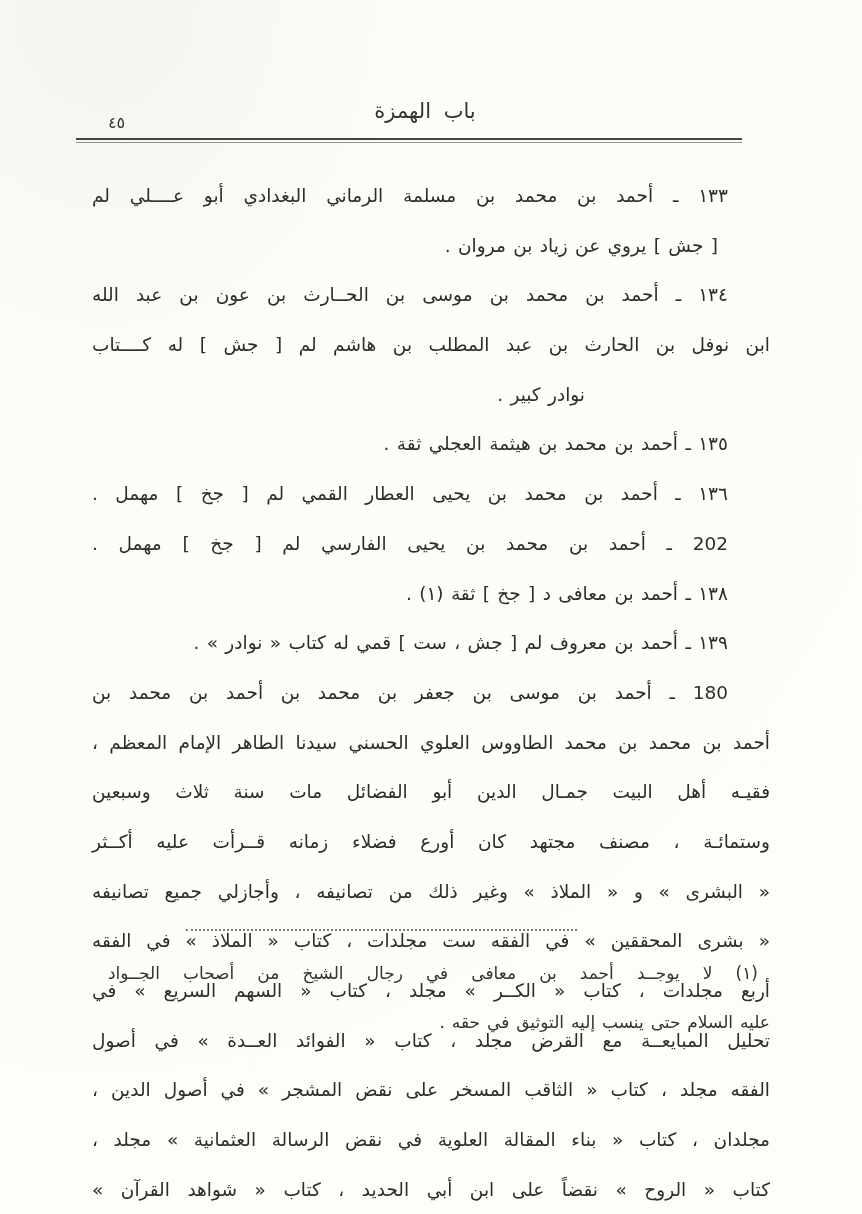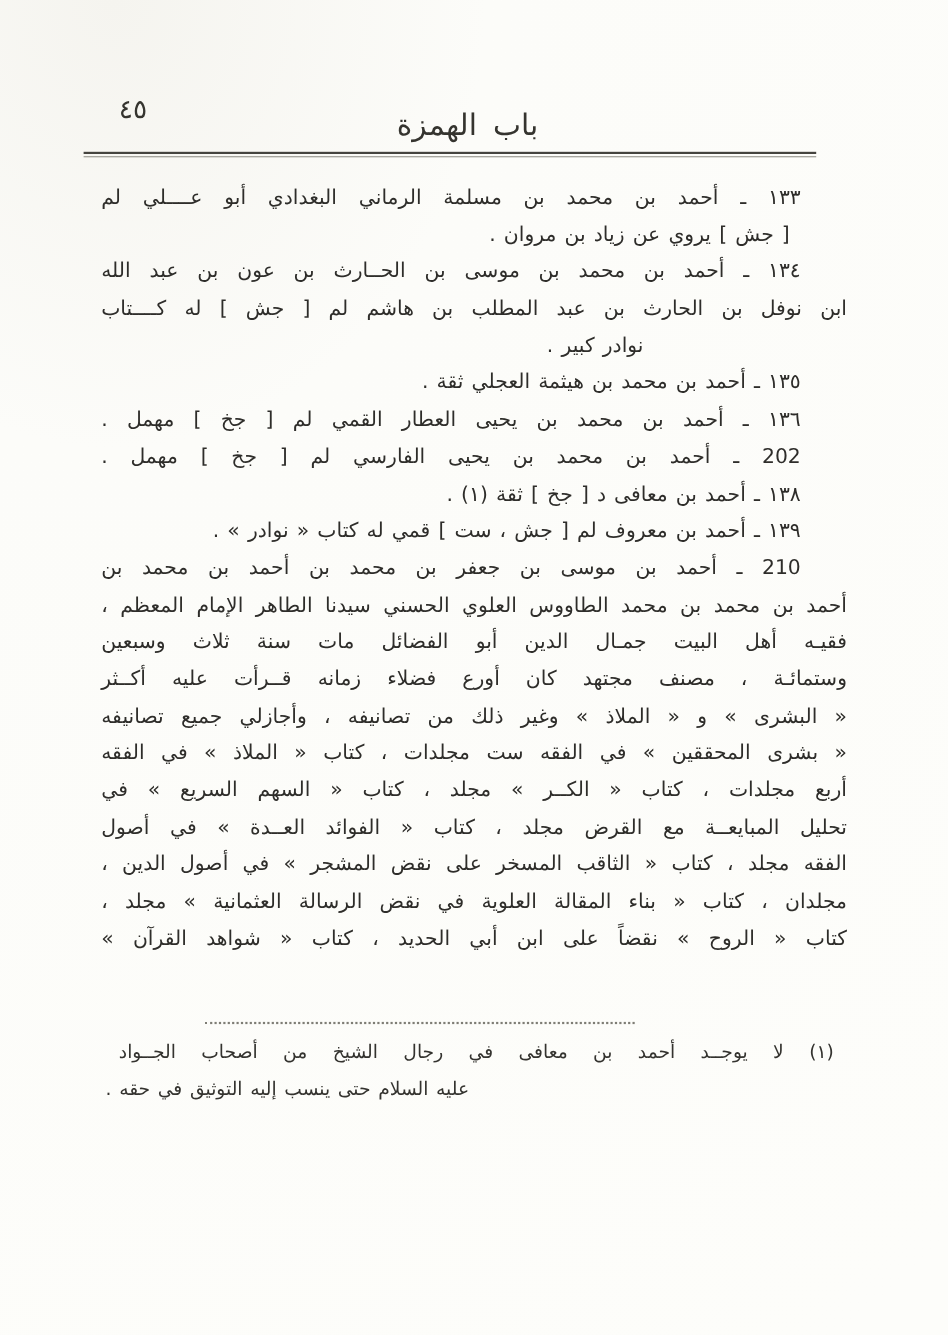--- a/index.html
+++ b/index.html
@@ -8,53 +8,53 @@
     position:relative;
     width:862px; height:1214px;
     margin:0 auto;
     background: radial-gradient(140% 120% at 12% 0%, #f5f4ef 0%, #fcfcf9 28%, #fdfdfa 100%);
     font-family:"DejaVu Sans", sans-serif;
     direction:rtl;
     color:#2e2d2a;
     overflow:hidden;
   }
   .pagenum {
-    position:absolute; top:85px; left:108px;
-    font-size:24px; color:#35342f;
+    position:absolute; top:113px; left:108px;
+    font-size:16px; color:#35342f;
   }
   .chapter-title {
     position:absolute; top:99px; left:85px; width:680px;
-    text-align:center; font-size:27px; color:#35342f;
+    text-align:center; font-size:21px; color:#35342f;
     word-spacing:6px;
   }
   .header-rule {
     position:absolute; top:138px; left:76px; width:666px; height:2px;
     border-top:2px solid #45443f;
     border-bottom:1px solid #93928a;
   }
   .body-text {
     position:absolute; top:163px; right:92px; width:678px;
     font-size:18.5px;
   }
-  .ln { line-height:33.7px; height:33.7px; word-spacing:1.5px; }
+  .ln { line-height:33.7px; height:33.7px; word-spacing:1.5px;margin-top:16px; }
   .j { text-align:justify; text-align-last:justify; }
   .indent { text-indent:42px; }
   .m52 { margin-right:52px; }
   .m185 { margin-right:185px; }
   .fn-sep {
     position:absolute; top:929px; left:186px; width:391px; height:0;
     border-top:2px dotted #7e7d75;
   }
   .footnote {
     position:absolute; top:941px; right:92px; width:678px;
     font-size:17px; color:#34332f;
   }
   .footnote .ln { line-height:33px; height:33px; }
   .fj { text-align:justify; text-align-last:justify; margin-right:12px; margin-left:16px; }
-  .fl { text-align:left; margin-left:4px; }
+  .fl { text-align:right; margin-left:4px; }
 </style>
 </head>
 <body>
 
 <div class="page">
 
   <span class="pagenum">٤٥</span>
   <div class="chapter-title">باب الهمزة</div>
   <div class="header-rule"></div>
 
@@ -62,21 +62,21 @@
     <div class="ln indent j">١٣٣ ـ أحمد بن محمد بن مسلمة الرماني البغدادي أبو عــــلي لم</div>
     <div class="ln m52">[ جش ] يروي عن زياد بن مروان .</div>
     <div class="ln indent j">١٣٤ ـ أحمد بن محمد بن موسى بن الحــارث بن عون بن عبد الله</div>
     <div class="ln j">ابن نوفل بن الحارث بن عبد المطلب بن هاشم لم [ جش ] له كــــتاب</div>
     <div class="ln m185">نوادر كبير .</div>
     <div class="ln indent">١٣٥ ـ أحمد بن محمد بن هيثمة العجلي ثقة .</div>
     <div class="ln indent j">١٣٦ ـ أحمد بن محمد بن يحيى العطار القمي لم [ جخ ] مهمل .</div>
     <div class="ln indent j">202 ـ أحمد بن محمد بن يحيى الفارسي لم [ جخ ] مهمل .</div>
     <div class="ln indent">١٣٨ ـ أحمد بن معافى د [ جخ ] ثقة (١) .</div>
     <div class="ln indent">١٣٩ ـ أحمد بن معروف لم [ جش ، ست ] قمي له كتاب « نوادر » .</div>
-    <div class="ln indent j">210 ـ أحمد بن موسى بن جعفر بن محمد بن أحمد بن محمد بن</div>
+    <div class="ln indent j">180 ـ أحمد بن موسى بن جعفر بن محمد بن أحمد بن محمد بن</div>
     <div class="ln j">أحمد بن محمد بن محمد الطاووس العلوي الحسني سيدنا الطاهر الإمام المعظم ،</div>
     <div class="ln j">فقيـه أهل البيت جمـال الدين أبو الفضائل مات سنة ثلاث وسبعين</div>
     <div class="ln j">وستمائـة ، مصنف مجتهد كان أورع فضلاء زمانه قــرأت عليه أكــثر</div>
     <div class="ln j">« البشرى » و « الملاذ » وغير ذلك من تصانيفه ، وأجازلي جميع تصانيفه</div>
     <div class="ln j">« بشرى المحققين » في الفقه ست مجلدات ، كتاب « الملاذ » في الفقه</div>
     <div class="ln j">أربع مجلدات ، كتاب « الكــر » مجلد ، كتاب « السهم السريع » في</div>
     <div class="ln j">تحليل المبايعــة مع القرض مجلد ، كتاب « الفوائد العــدة » في أصول</div>
     <div class="ln j">الفقه مجلد ، كتاب « الثاقب المسخر على نقض المشجر » في أصول الدين ،</div>
     <div class="ln j">مجلدان ، كتاب « بناء المقالة العلوية في نقض الرسالة العثمانية » مجلد ،</div>
     <div class="ln j">كتاب « الروح » نقضاً على ابن أبي الحديد ، كتاب « شواهد القرآن »</div>

